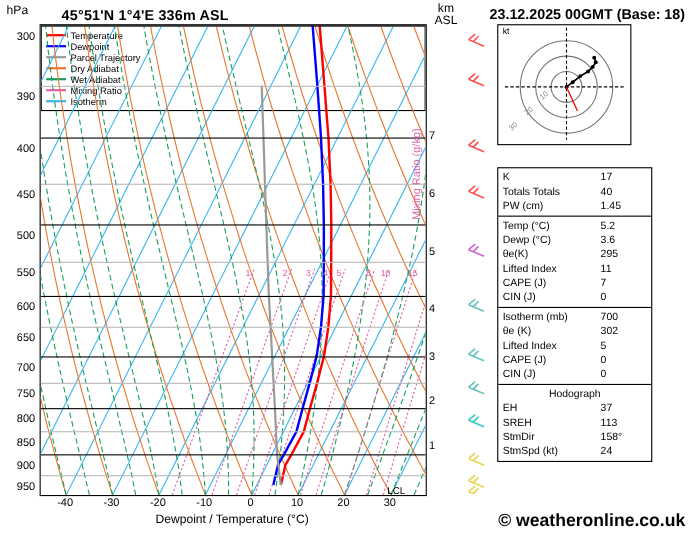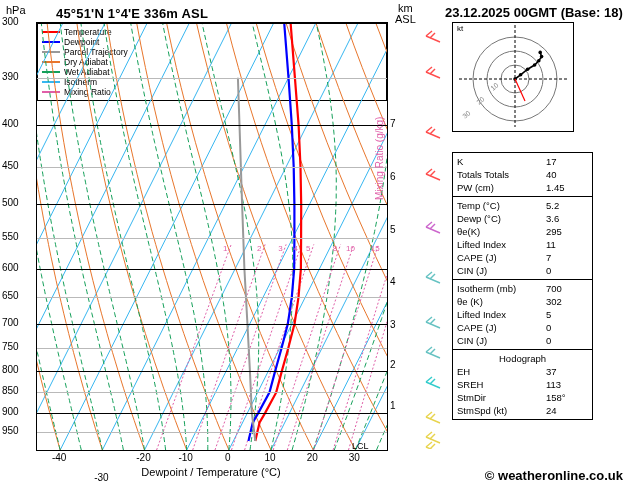--- a/index.html
+++ b/index.html
@@ -7,21 +7,21 @@
   .abs{position:absolute;}
   
   #hpa-label{left:6px;top:4px;font-size:11px;color:#000;}
   #station-title{left:56px;top:6px;font-size:13px;font-weight:bold;color:#000;letter-spacing:.2px;}
   #km-label{left:395px;top:3px;font-size:11px;color:#000;line-height:11px;text-align:center;}
   #date-title{left:445px;top:5px;font-size:13px;font-weight:bold;color:#000;}
   
   #plot{left:36px;top:22px;width:350px;height:427px;border:1px solid #000;background:#fff;overflow:hidden;}
   .press-line{position:absolute;left:0;width:350px;height:0;border-top:1px solid #000;}
   .press-line.minor{border-top:1px solid #b9b9b9;}
-  .ylab{position:absolute;left:-32px;font-size:10px;color:#000;width:28px;}
+  .ylab{position:absolute;left:-32px;font-size:10px;color:#000;width:28px;text-align:right;margin-top:12px;}
   .xlab{position:absolute;font-size:10px;color:#000;transform:translateX(-50%);}
   
   #legend{left:230px;top:26px;background:#fff;border:1px solid #000;padding:3px 5px 3px 4px;font-size:8.5px;line-height:10px;color:#000;}
   #legend .row{display:flex;align-items:center;gap:4px;white-space:nowrap;}
   #legend .sw{width:18px;height:0;border-top:2px solid #000;display:inline-block;}
   
   svg.trace{position:absolute;left:0;top:0;overflow:visible;}
   
   #mix-label{left:374px;top:200px;font-size:10px;color:#e05fa8;transform:rotate(-90deg);transform-origin:0 0;white-space:nowrap;}
   #xaxis-title{left:211px;top:466px;font-size:11px;color:#000;transform:translateX(-50%);}
@@ -32,21 +32,21 @@
   #indices{left:452px;top:152px;width:139px;border:1px solid #000;font-size:9.5px;color:#000;background:#fff;}
   #indices .sec{border-bottom:1px solid #000;padding:2px 0 2px 0;}
   #indices .sec:last-child{border-bottom:none;}
   #indices .hd{text-align:center;font-size:9.5px;padding:1px 0;}
   #indices .r{display:flex;justify-content:space-between;padding:0 4px;line-height:13px;}
   #indices .r .k{white-space:nowrap;}
   #indices .r .v{width:42px;text-align:left;}
   
   #barbs{left:418px;top:22px;width:34px;height:427px;}
   
-  #footer{right:6px;bottom:3px;font-size:13px;font-weight:bold;color:#000;}
+  #footer{right:6px;bottom:3px;font-size:16px;font-weight:bold;color:#000;}
   #lcl{left:352px;top:441px;font-size:9px;color:#000;}
   .mixnum{position:absolute;font-size:8px;color:#e05fa8;}
 </style>
 </head>
 <body>
 
 <div class="abs" id="hpa-label">hPa</div>
 <div class="abs" id="station-title">45°51'N 1°4'E 336m ASL</div>
 <div class="abs" id="km-label">km<br>ASL</div>
 <div class="abs" id="date-title">23.12.2025 00GMT (Base: 18)</div>
@@ -146,26 +146,26 @@
       </div>
       <div class="row">
         <span class="sw" style="border-top-color: rgb(232, 118, 44);"></span>
         <span>Dry Adiabat</span>
       </div>
       <div class="row">
         <span class="sw" style="border-top-color: rgb(21, 160, 90);"></span>
         <span>Wet Adiabat</span>
       </div>
       <div class="row">
+        <span class="sw" style="border-top-color: rgb(224, 95, 168);"></span>
+        <span>Mixing Ratio</span>
+      </div>
+      <div class="row">
         <span class="sw" style="border-top-color: rgb(55, 182, 240);"></span>
         <span>Isotherm</span>
-      </div>
-      <div class="row">
-        <span class="sw" style="border-top-color: rgb(224, 95, 168);"></span>
-        <span>Mixing Ratio</span>
       </div>
     </div>
   <div id="mixnums">
       <div class="mixnum" style="left: 186.087px; top: 220.582px;">1</div>
       <div class="mixnum" style="left: 220.1px; top: 220.582px;">2</div>
       <div class="mixnum" style="left: 241.143px; top: 220.582px;">3</div>
       <div class="mixnum" style="left: 256.615px; top: 220.582px;">4</div>
       <div class="mixnum" style="left: 268.936px; top: 220.582px;">5</div>
       <div class="mixnum" style="left: 295.824px; top: 220.582px;">8</div>
       <div class="mixnum" style="left: 309.042px; top: 220.582px;">10</div>
@@ -206,21 +206,21 @@
     <div class="abs" style="left: 390px; top: 118.029px; font-size: 10px;">7</div>
     <div class="abs" style="left: 390px; top: 171.431px; font-size: 10px;">6</div>
     <div class="abs" style="left: 390px; top: 224.464px; font-size: 10px;">5</div>
     <div class="abs" style="left: 390px; top: 276.309px; font-size: 10px;">4</div>
     <div class="abs" style="left: 390px; top: 319.026px; font-size: 10px;">3</div>
     <div class="abs" style="left: 390px; top: 359.399px; font-size: 10px;">2</div>
     <div class="abs" style="left: 390px; top: 399.672px; font-size: 10px;">1</div>
   </div>
 <div id="xticks">
     <div class="abs xlab" style="left: 59.1928px; top: 452px;">-40</div>
-    <div class="abs xlab" style="left: 101.361px; top: 472px;">-30</div>
+    <div class="abs xlab" style="left: 101.361px; top: 452px;">-30</div>
     <div class="abs xlab" style="left: 143.53px; top: 452px;">-20</div>
     <div class="abs xlab" style="left: 185.699px; top: 452px;">-10</div>
     <div class="abs xlab" style="left: 227.867px; top: 452px;">0</div>
     <div class="abs xlab" style="left: 270.036px; top: 452px;">10</div>
     <div class="abs xlab" style="left: 312.205px; top: 452px;">20</div>
     <div class="abs xlab" style="left: 354.373px; top: 452px;">30</div>
   </div>
 <div class="abs" id="mix-label">Mixing Ratio (g/kg)</div>
 <div class="abs" id="xaxis-title">Dewpoint / Temperature (°C)</div>
 <div class="abs" id="lcl">LCL</div>

